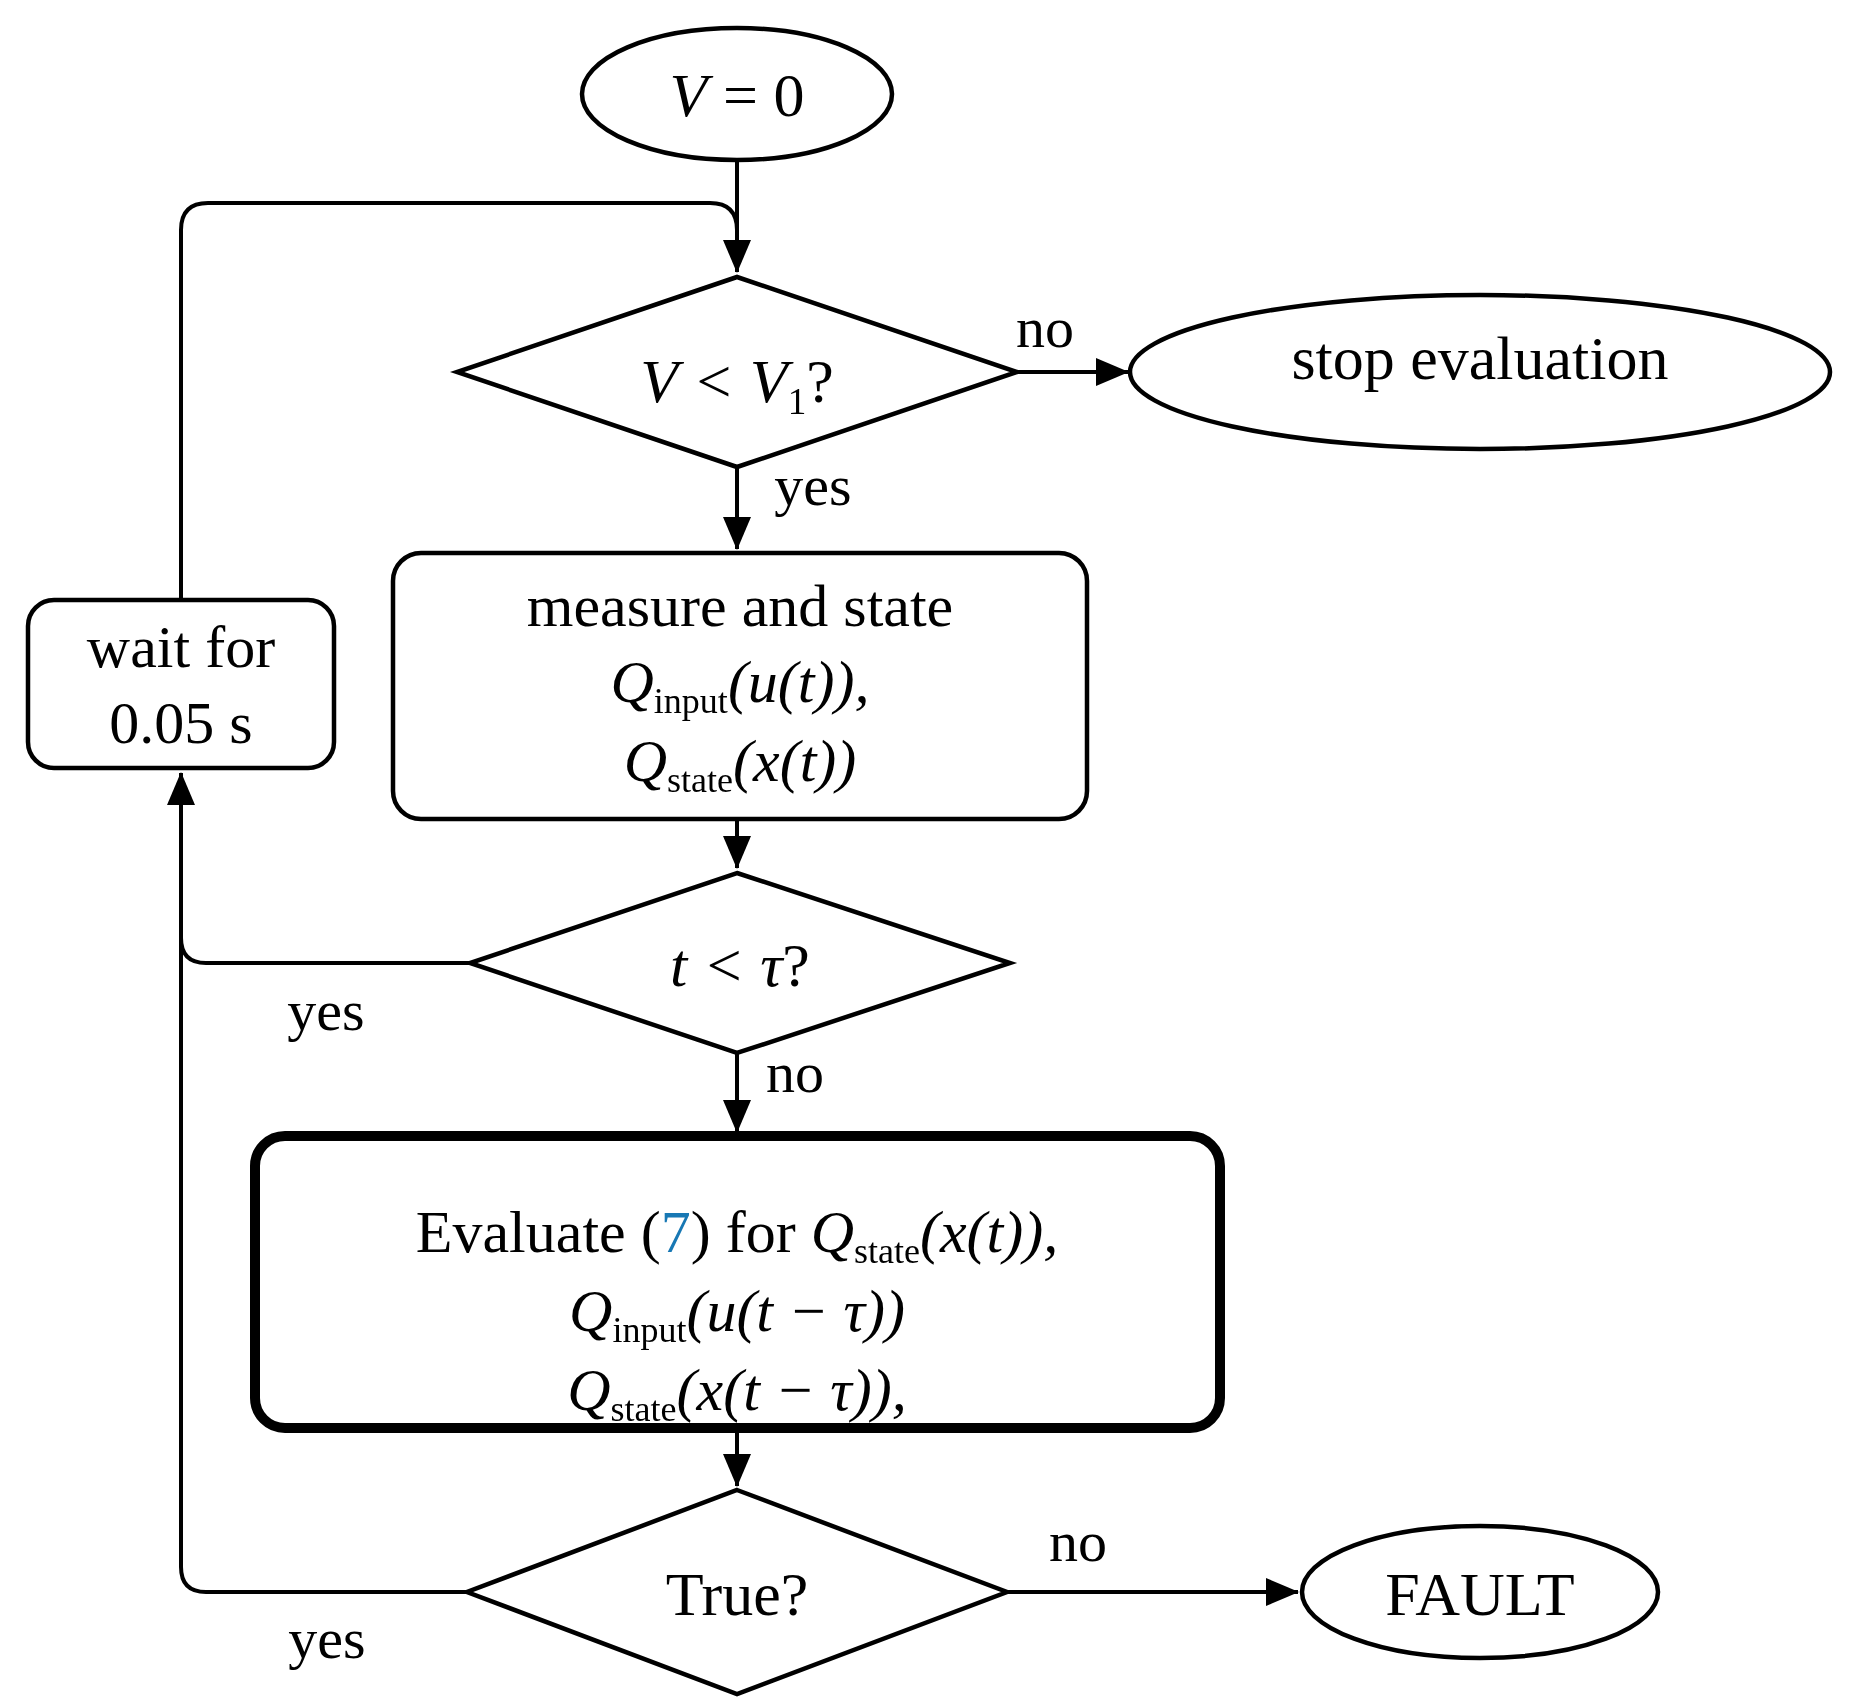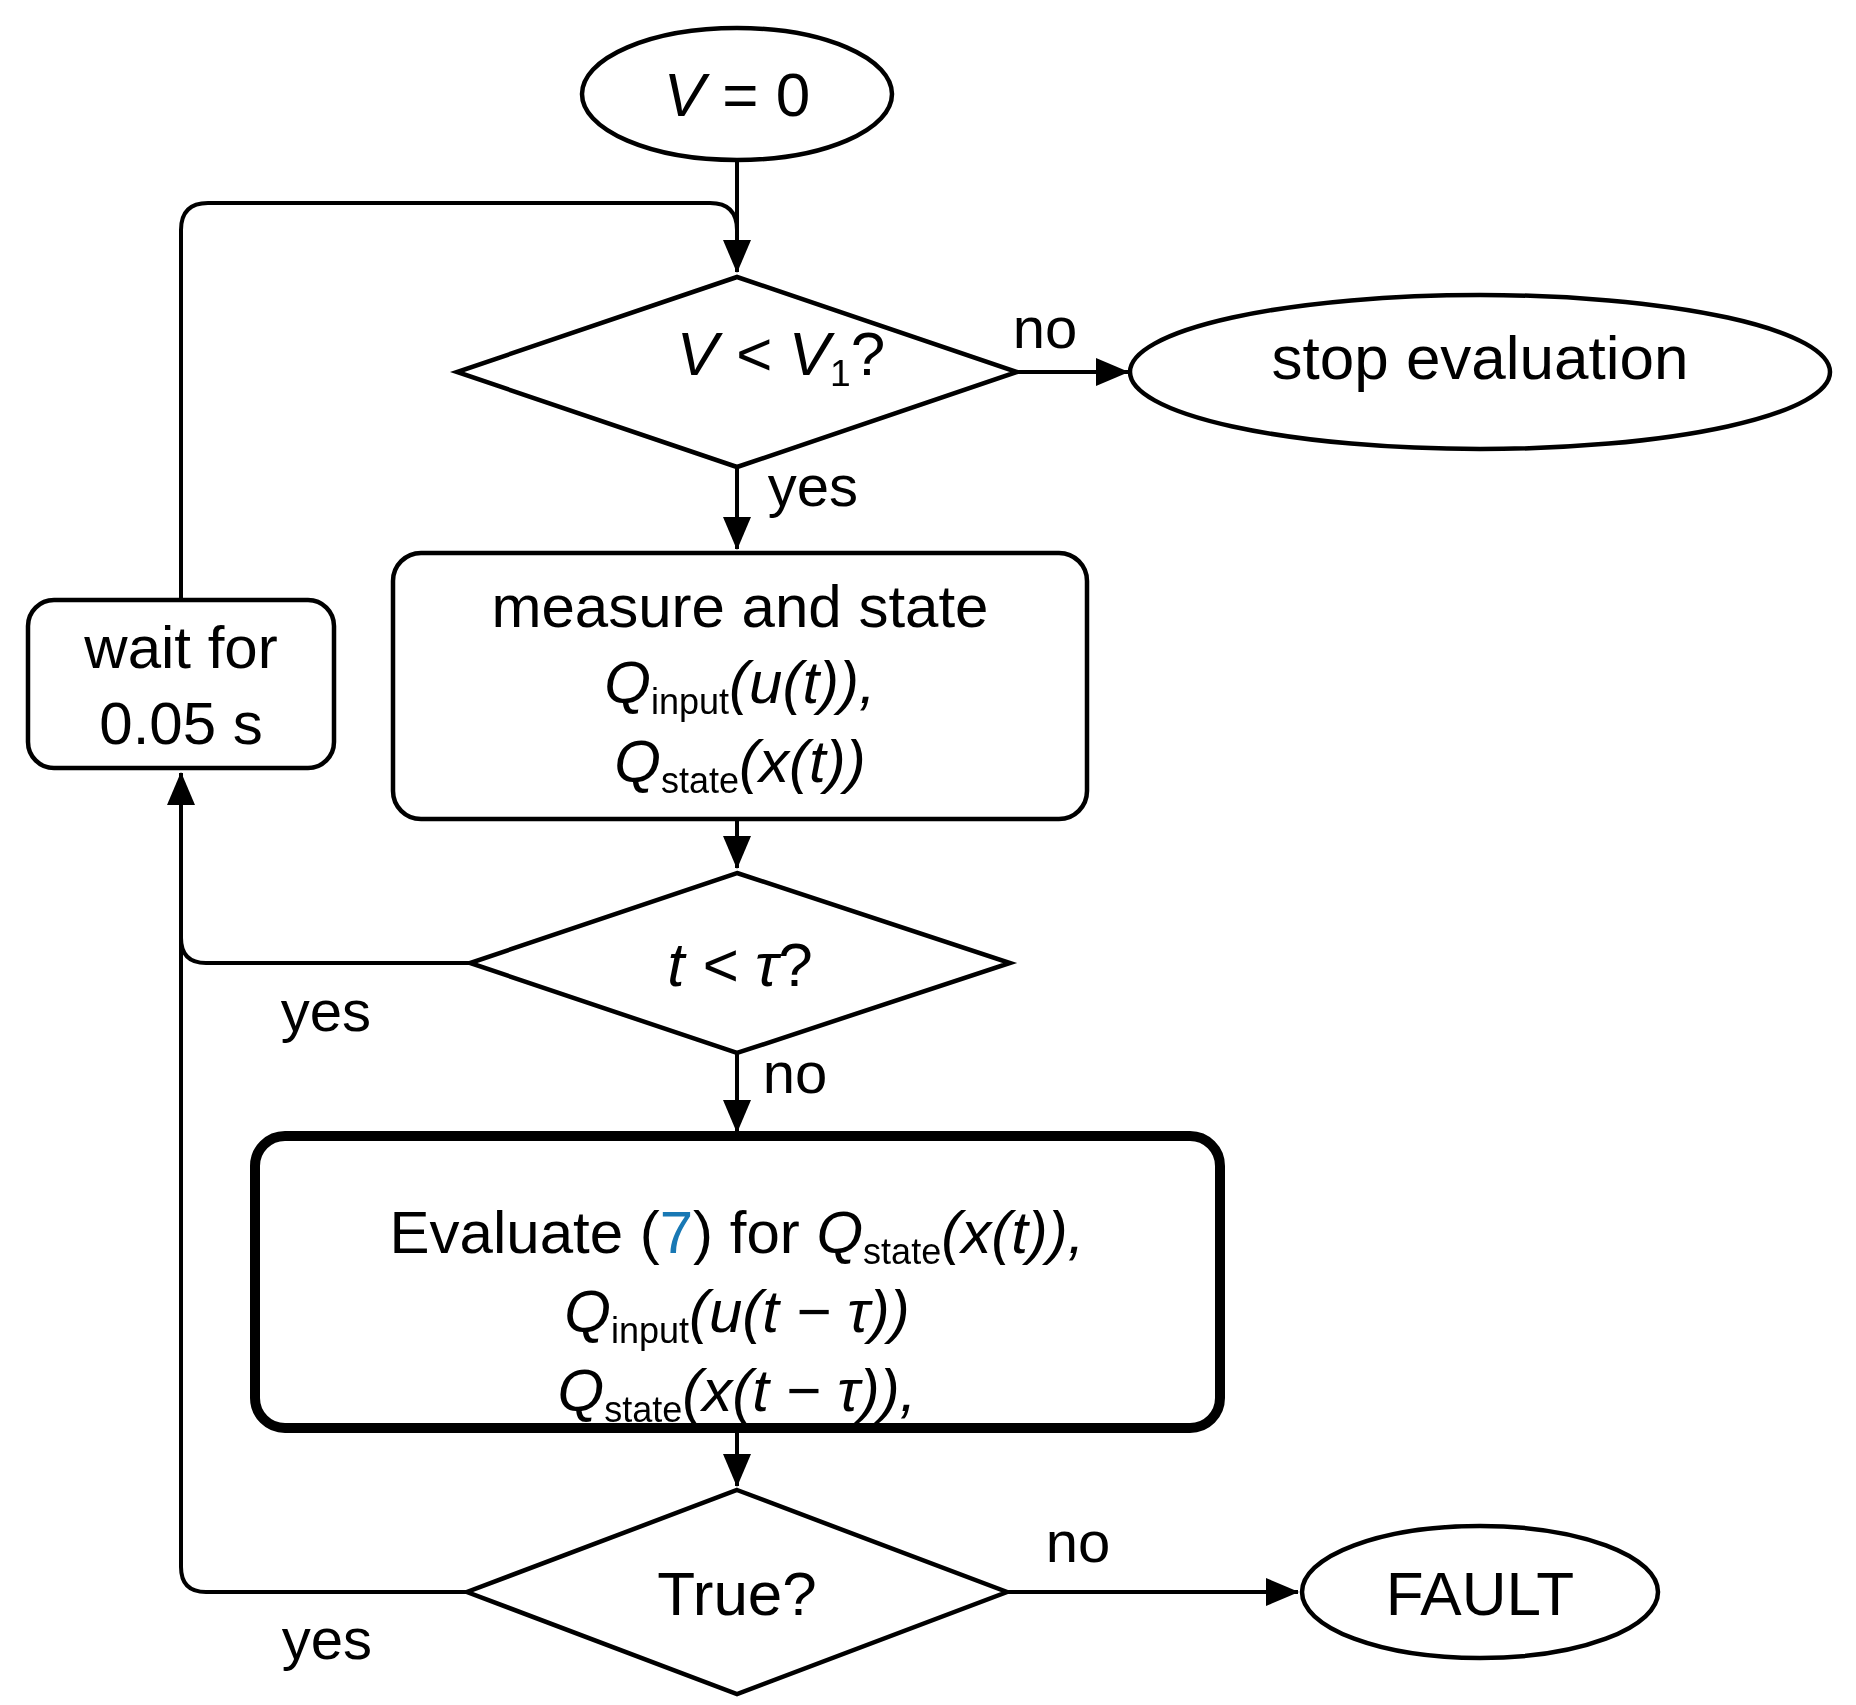--- a/index.html
+++ b/index.html
@@ -1,21 +1,21 @@
 <!DOCTYPE html>
 <html><head>
 <meta charset="utf-8">
 <style>
   html, body { margin: 0; padding: 0; background: #ffffff; }
   #stage {
     position: relative;
     width: 1856px;
     height: 1705px;
     background: #ffffff;
-    font-family: Liberation Sans, sans-serif;
+    font-family: Liberation Serif, serif;
     color: #000000;
     overflow: hidden;
   }
   #wires { position: absolute; left: 0; top: 0; }
   .lbl {
     position: absolute;
     transform: translate(-50%, -50%);
     white-space: nowrap;
     text-align: center;
     font-size: 60px;
@@ -65,21 +65,21 @@
       <rect x="28" y="600" width="306" height="168" rx="26"></rect>
       <polygon points="737,873 1010,963 737,1053 470,963"></polygon>
       <rect x="255" y="1136" width="965" height="292" rx="30" stroke-width="10"></rect>
       <polygon points="737,1490 1007,1592 737,1694 467,1592"></polygon>
       <ellipse cx="1480" cy="1592" rx="178" ry="66"></ellipse>
     </g>
   </svg>
 
   <div class="lbl big" style="left:737px; top:95px;"><span class="math">V</span><span> = 0</span></div>
 
-  <div class="lbl big" style="left:737px; top:356px;margin-left:44px;"><span class="math">V &lt; V</span><span class="msub">1</span><span>?</span></div>
+  <div class="lbl big" style="left:737px; top:384px;"><span class="math">V &lt; V</span><span class="msub">1</span><span>?</span></div>
 
   <div class="lbl big" style="left:1480px; top:358px;text-align:center;">stop evaluation</div>
 
   <div class="lbl" style="left:740px; top:686px;">
     <div>measure and state</div>
     <div><span class="math">Q</span><span class="msub">input</span><span class="math">(u(t)),</span></div>
     <div><span class="math">Q</span><span class="msub">state</span><span class="math">(x(t))</span></div>
   </div>
 
   <div class="lbl" style="left:181px; top:686px;">

